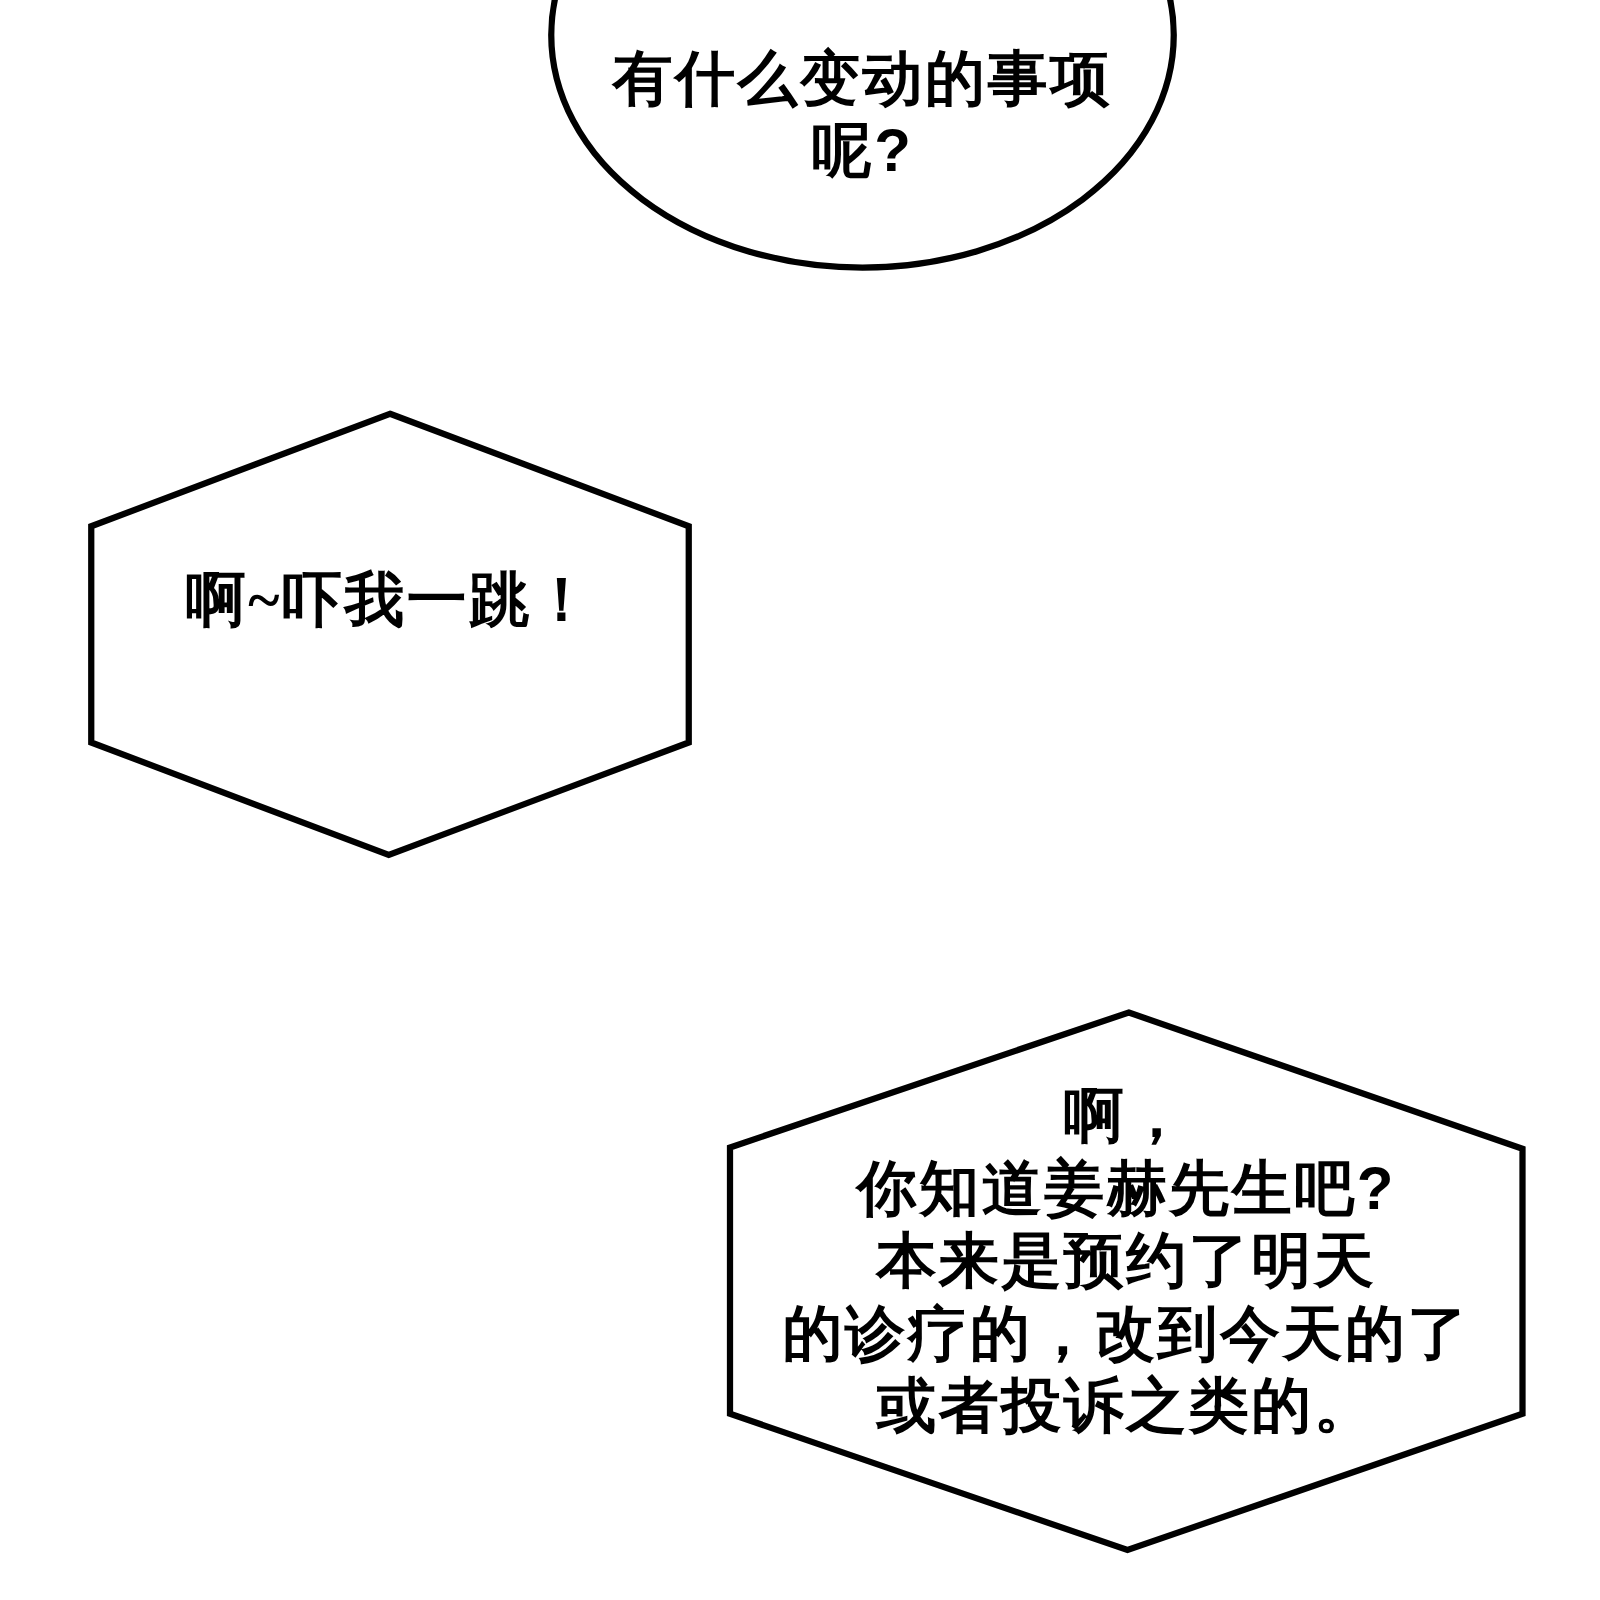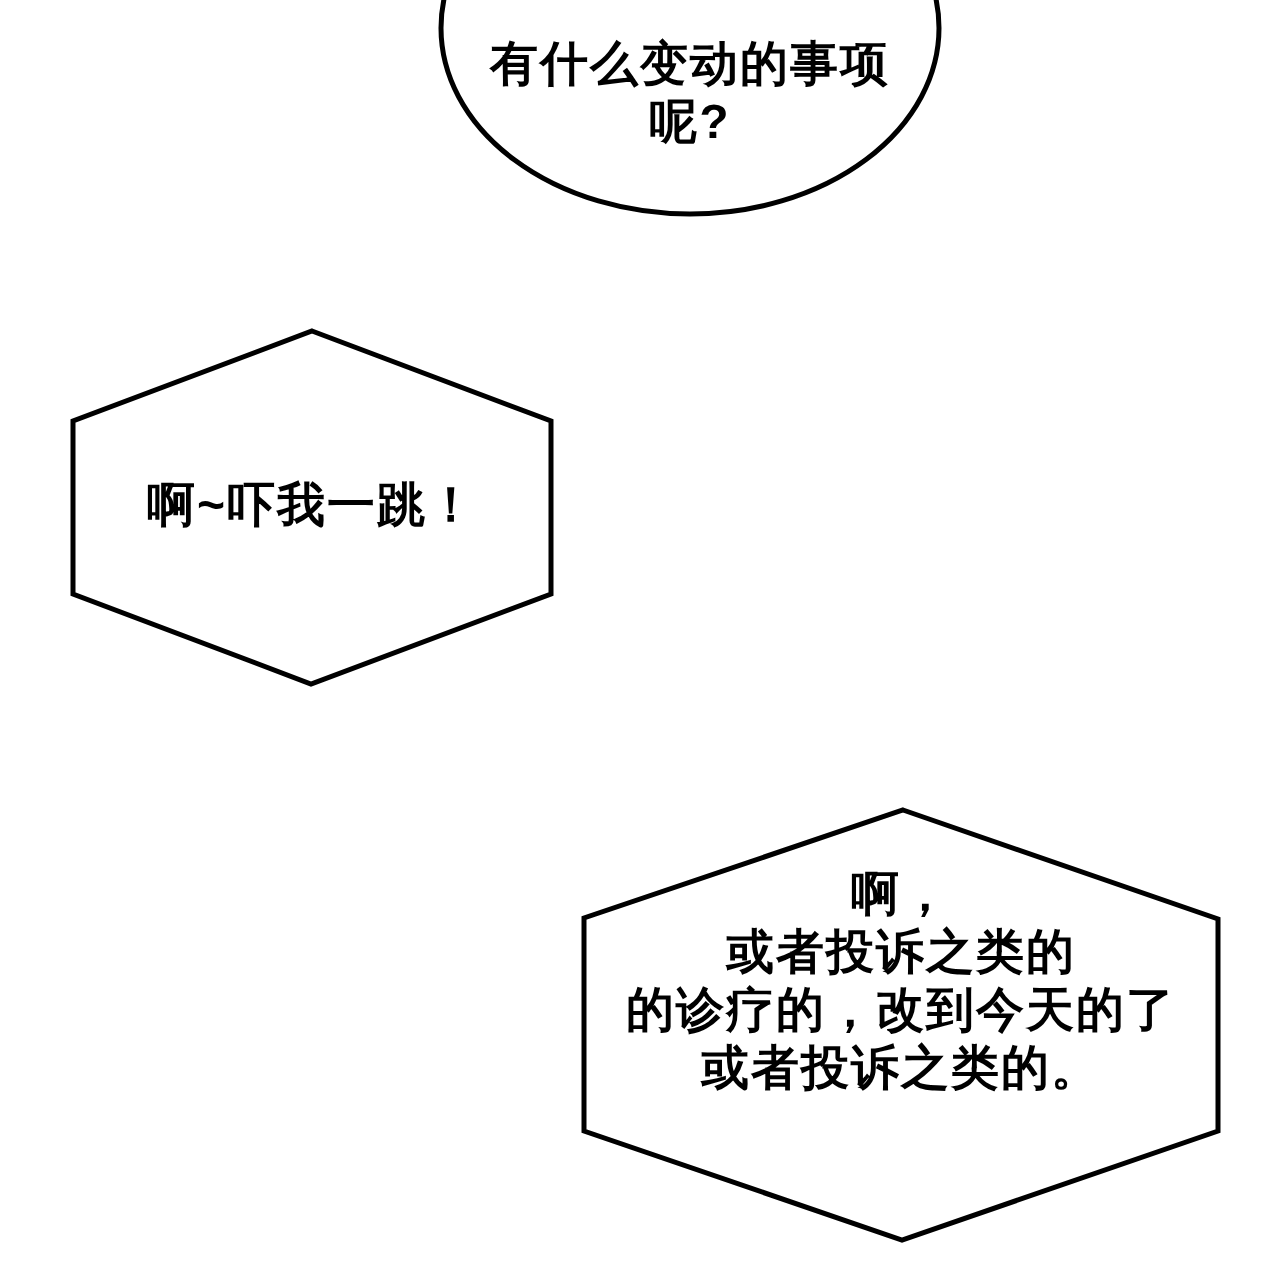--- a/index.html
+++ b/index.html
@@ -36,22 +36,23 @@
     height: 58px;
   }
   .ellipse-text {
     left: 440px;
     top: 24px;
     width: 500px;
     margin-top: 11px;
   }
   .hex-left-text {
     left: 73px;
-    top: 476px;
+    top: 452px;
     width: 478px;
+    font-family: Liberation Serif, serif;
   }
   .hex-right-text {
     left: 584px;
     top: 865px;
     width: 634px;
   }
 </style>
 </head>
 <body>
 
@@ -67,18 +68,19 @@
     <div class="line">有什么变动的事项</div>
     <div class="line">呢?</div>
   </div>
 
   <div class="bubble-text hex-left-text">
     <div class="line">啊~吓我一跳！</div>
   </div>
 
   <div class="bubble-text hex-right-text">
     <div class="line">啊，</div>
-    <div class="line">或者投诉之类的</div>
+    <div class="line">你知道姜赫先生吧?</div>
+    <div class="line">本来是预约了明天</div>
     <div class="line">的诊疗的，改到今天的了</div>
     <div class="line">或者投诉之类的。</div>
   </div>
 
 </div>
 
 </body></html>

